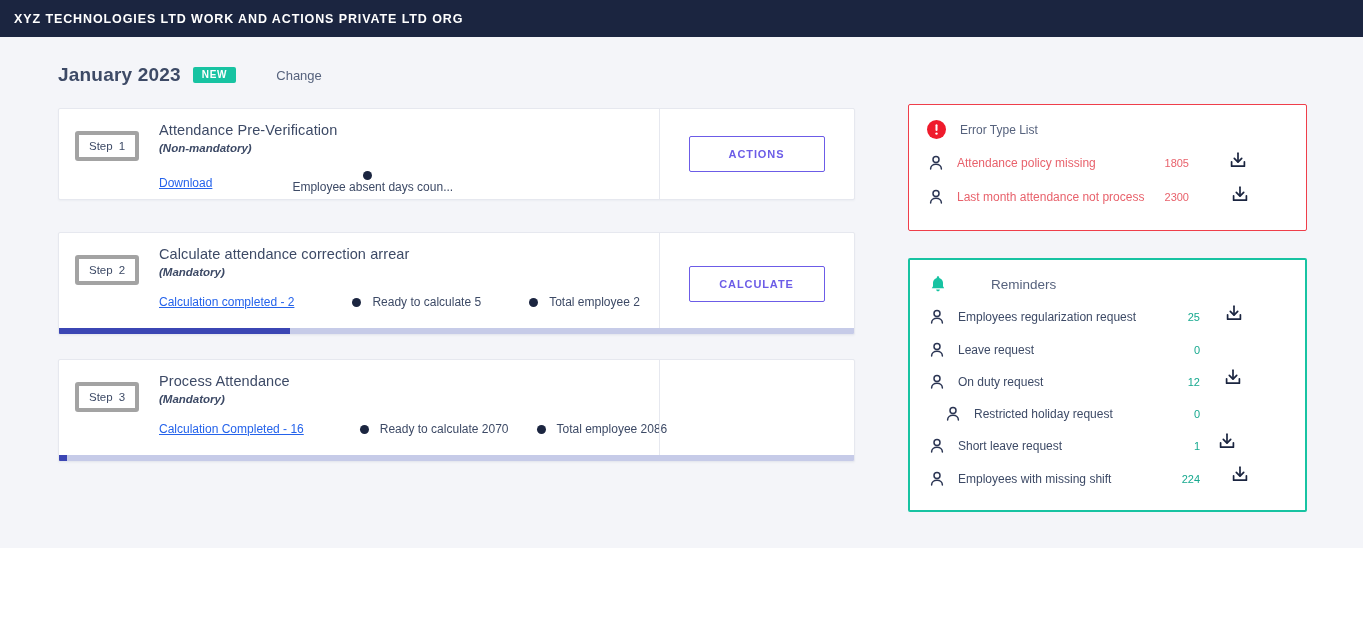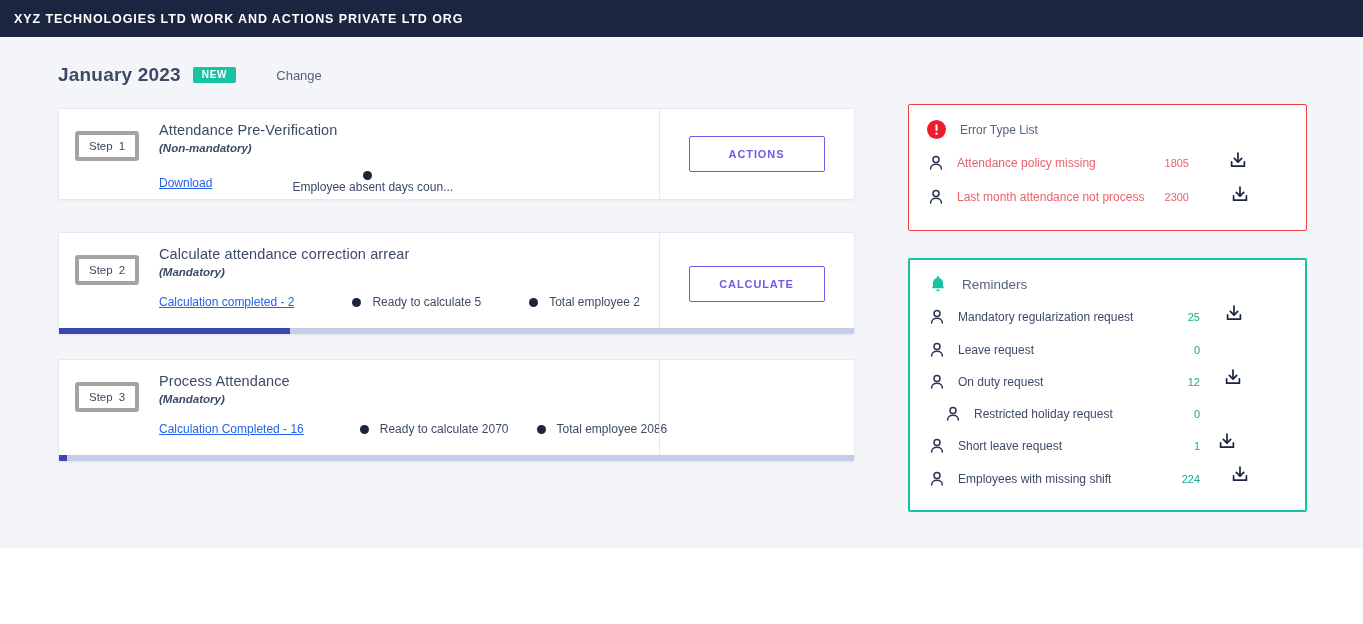--- a/index.html
+++ b/index.html
@@ -100,21 +100,21 @@
     position:absolute; left:908px; width:399px;
     background:#ffffff; border-radius:2px;
   }
   .panel-error { top:104px; height:127px; border:1px solid #ef3e4a; }
   .panel-remind { top:258px; height:254px; border:2px solid #17c3a2; }
 
   .panel-head {
     position:absolute; display:flex; align-items:center; gap:14px;
   }
   .panel-head-text { font-size:12px; color:#56627d; }
-  .panel-head-text.remind { font-size:13.5px; color:#56627d; }
+  .panel-head-text.remind { font-size:13.5px; color:#56627d;margin-left:29px; }
 
   .prow {
     position:absolute; left:0; width:100%; height:20px;
     display:flex; align-items:center;
   }
   .prow-label { font-size:12px; white-space:nowrap; }
   .prow-label.err { color:#e8626c; }
   .prow-label.rem { color:#3d4a66; }
   .prow-count {
     position:absolute; font-size:11px; text-align:right; width:40px;
@@ -270,21 +270,21 @@
         <path d="M8.2 15.4c0 1 .8 1.8 1.8 1.8s1.8-.8 1.8-1.8z" fill="#17c3a2"></path>
       </svg>
       <div class="panel-head-text remind">Reminders</div>
     </div>
 
     <div class="prow" style="top:47px;">
       <svg class="ico" style="margin-left:19px; margin-right:13px;" width="16" height="16" viewBox="0 0 16 16">
         <circle cx="8" cy="4.6" r="3" fill="none" stroke="#2b3553" stroke-width="1.5"></circle>
         <path d="M2.6 14c0-3 2.4-4.8 5.4-4.8s5.4 1.8 5.4 4.8" fill="none" stroke="#2b3553" stroke-width="1.5" stroke-linecap="round"></path>
       </svg>
-      <div class="prow-label rem">Mandatory regularization request</div>
+      <div class="prow-label rem">Employees regularization request</div>
       <div class="prow-count rem" style="left:250px;">25</div>
       <svg class="dl-ico" style="left:313px; top:-4px;" width="22" height="22" viewBox="0 0 22 22">
         <path d="M11 3.2v8.4" stroke="#1b2540" stroke-width="1.7" stroke-linecap="round"></path>
         <path d="M7.3 8.4L11 12.2l3.7-3.8" fill="none" stroke="#1b2540" stroke-width="1.7" stroke-linecap="round" stroke-linejoin="round"></path>
         <path d="M4.6 11.8v4.4h12.8v-4.4" fill="none" stroke="#1b2540" stroke-width="1.7" stroke-linecap="round" stroke-linejoin="round"></path>
       </svg>
     </div>
 
     <div class="prow" style="top:80px;">
       <svg class="ico" style="margin-left:19px; margin-right:13px;" width="16" height="16" viewBox="0 0 16 16">

